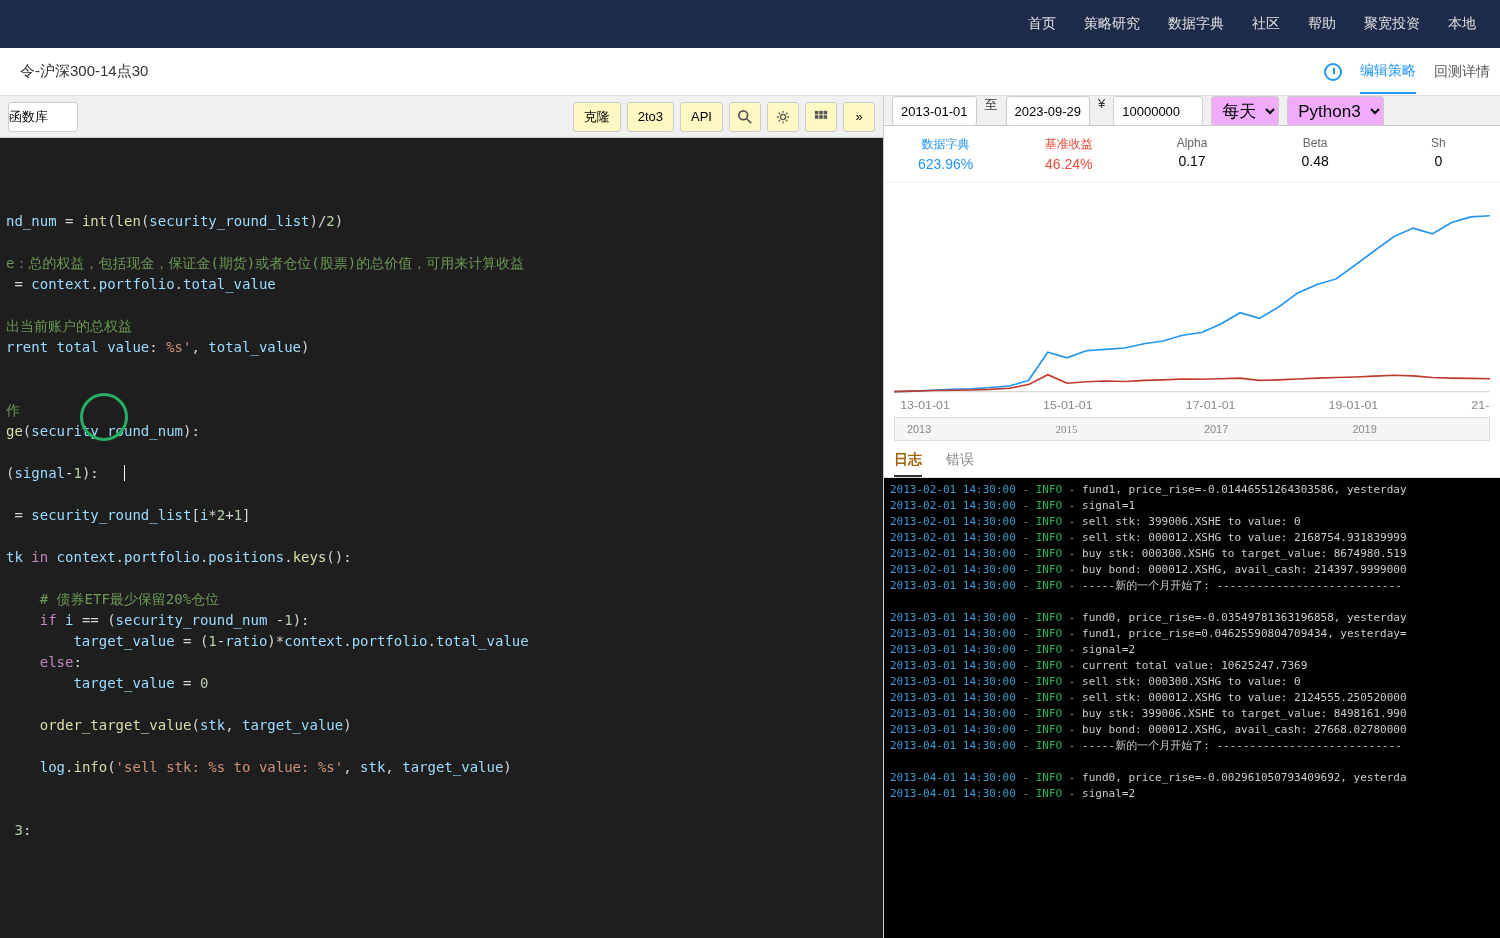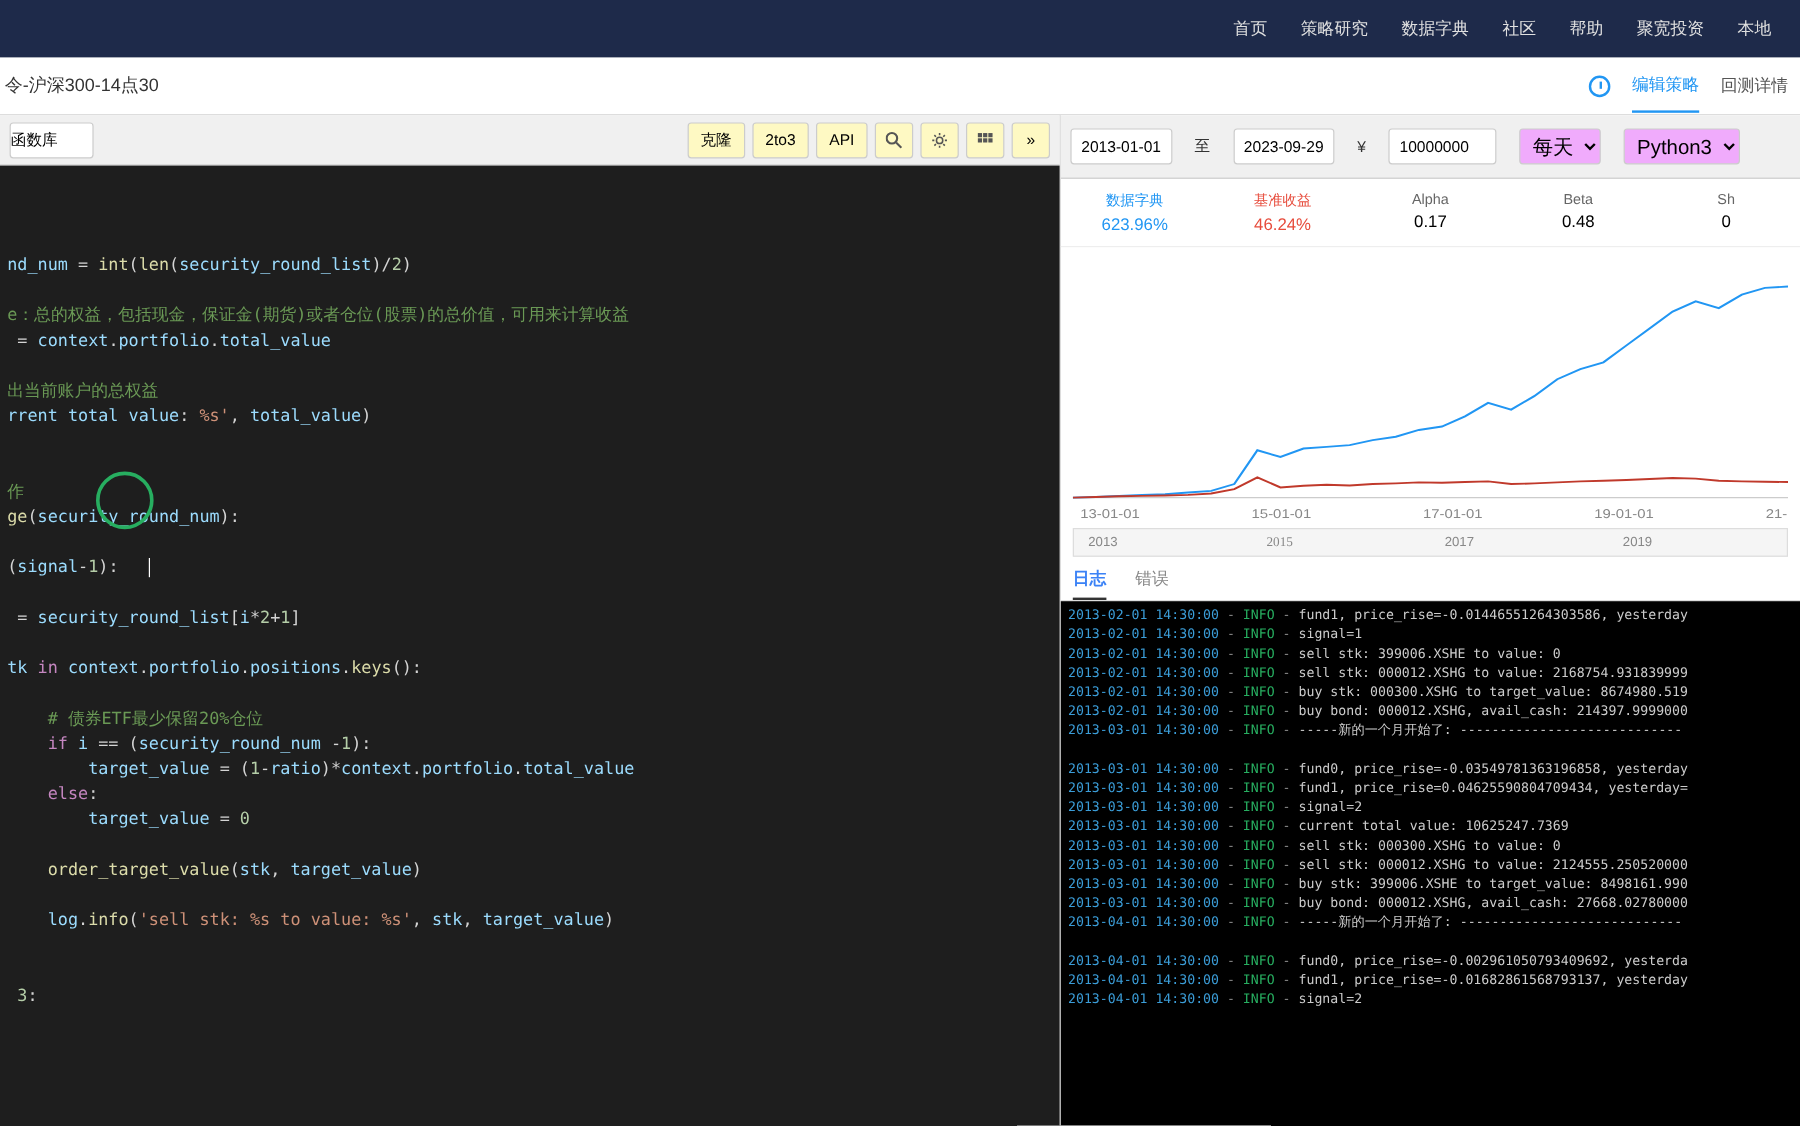--- a/index.html
+++ b/index.html
@@ -1,20 +1,20 @@
 <!DOCTYPE html>
 <html><head>
 <meta charset="utf-8">
 <style>
 * { margin: 0; padding: 0; box-sizing: border-box; }
 body { font-family: "Microsoft YaHei", Arial, sans-serif; font-size: 13px; background: #f5f5f5; overflow: hidden; width: 1500px; height: 938px; }
 .top-nav { height: 48px; background: #1e2a4a; color: #e0e0e0; display: flex; justify-content: flex-end; align-items: center; padding: 0 10px; }
 .top-nav a { color: #e0e0e0; text-decoration: none; margin: 0 14px; font-size: 14px; }
 .sub-header { height: 48px; background: #fff; display: flex; align-items: center; justify-content: space-between; padding: 0 10px 0 0; border-bottom: 1px solid #ddd; }
-.sub-header .title { font-size: 15px; color: #333; padding-left: 4px; }
+.sub-header .title { font-size: 15px; color: #333; padding-left: 20px; }
 .sub-header .actions { display: flex; align-items: center; gap: 18px; }
 .sub-header .actions span { font-size: 14px; color: #555; cursor: pointer; }
 .sub-header .actions .active { color: #2196f3; border-bottom: 2px solid #2196f3; padding-bottom: 12px; margin-bottom: -12px; }
 .clock-icon { width: 18px; height: 18px; border: 2px solid #2196f3; border-radius: 50%; position: relative; }
 .clock-icon::after { content: ''; position: absolute; top: 3px; left: 7px; width: 2px; height: 6px; background: #2196f3; }
 .main { display: flex; height: calc(938px - 96px); }
 .left-panel { width: 884px; display: flex; flex-direction: column; border-right: 1px solid #ccc; }
 .editor-toolbar { height: 42px; background: #f0f0f0; display: flex; align-items: center; justify-content: space-between; padding: 0 8px; border-bottom: 1px solid #ccc; }
 .editor-toolbar .tb-left input { width: 70px; height: 30px; border: 1px solid #ccc; border-radius: 3px; text-align: left; font-size: 13px; }
 .editor-toolbar .tb-right { display: flex; gap: 6px; align-items: center; }
@@ -23,37 +23,37 @@
 .code-editor { flex: 1; background: #1e1e1e; color: #d4d4d4; font-family: Consolas, monospace; font-size: 14px; padding: 10px 6px; overflow: hidden; line-height: 21px; white-space: pre; position: relative; }
 .green-circle { position: absolute; top: 255px; left: 80px; width: 48px; height: 48px; border: 3px solid #27ae60; border-radius: 50%; pointer-events: none; }
 .cm-kw { color: #c586c0; }
 .cm-fn { color: #dcdcaa; }
 .cm-var { color: #9cdcfe; }
 .cm-str { color: #ce9178; }
 .cm-num { color: #b5cea8; }
 .cm-op { color: #d4d4d4; }
 .cm-cmt { color: #6a9955; }
 .right-panel { flex: 1; display: flex; flex-direction: column; background: #fff; }
-.backtest-config { height: 53px; background: #f0f0f0; display: flex; align-items: center; gap: 19px; padding: 0 8px; border-bottom: 1px solid #ccc; }
+.backtest-config { height: 30px; background: #f0f0f0; display: flex; gap: 8px; padding: 0 8px; border-bottom: 1px solid #ccc; }
 .bc-input { height: 30px; border: 1px solid #ccc; border-radius: 3px; padding: 0 8px; font-size: 13px; background: #fff; display: flex; align-items: center; }
 .bc-sep { font-size: 13px; color: #333; }
 .bc-select { height: 30px; border: 1px solid #ccc; border-radius: 3px; padding: 0 6px; font-size: 17px; background: #f0abfc; }
 .metrics { display: flex; padding: 10px 0; border-bottom: 1px solid #eee; }
 .metric { flex: 1; text-align: center; }
 .metric .label { font-size: 12px; color: #666; }
 .metric .value { font-size: 14px; margin-top: 3px; }
 .metric .blue { color: #2196f3; }
 .metric .red { color: #e74c3c; }
 .chart-area { height: 230px; padding: 6px 10px 0 10px; position: relative; }
 .chart-svg { width: 100%; height: 100%; }
 .time-slider { height: 24px; background: #f5f5f5; border: 1px solid #ddd; margin: 4px 10px; position: relative; font-size: 11px; color: #888; display: flex; align-items: center; }
 .time-slider span { position: absolute; }
 .log-tabs { display: flex; border-bottom: 1px solid #ddd; padding: 6px 10px 0 10px; gap: 24px; }
 .log-tab { font-size: 14px; padding-bottom: 6px; cursor: pointer; color: #888; }
-.log-tab.active { color: #3b82f6; font-weight: bold; border-bottom: 2px solid #333; }
+.log-tab.active { color: #a16207; font-weight: bold; border-bottom: 2px solid #333; }
 .log-output { flex: 1; background: #000; color: #ccc; font-family: Consolas, monospace; font-size: 11px; padding: 4px 6px; overflow: hidden; line-height: 16px; }
 .log-line { white-space: nowrap; }
 .log-time { color: #3b9dd8; }
 .log-level { color: #27ae60; }
 .log-dash { color: #888; }
 .log-msg { color: #ccc; text-align: center; }
 </style>
 </head>
 <body>
 
@@ -188,17 +188,16 @@
         <div class="log-line"><span class="log-time">2013-03-01 14:30:00</span> <span class="log-dash">-</span> <span class="log-level">INFO</span>  <span class="log-dash">-</span> <span class="log-msg">fund1, price_rise=0.04625590804709434, yesterday=</span></div>
         <div class="log-line"><span class="log-time">2013-03-01 14:30:00</span> <span class="log-dash">-</span> <span class="log-level">INFO</span>  <span class="log-dash">-</span> <span class="log-msg">signal=2</span></div>
         <div class="log-line"><span class="log-time">2013-03-01 14:30:00</span> <span class="log-dash">-</span> <span class="log-level">INFO</span>  <span class="log-dash">-</span> <span class="log-msg">current total value: 10625247.7369</span></div>
         <div class="log-line"><span class="log-time">2013-03-01 14:30:00</span> <span class="log-dash">-</span> <span class="log-level">INFO</span>  <span class="log-dash">-</span> <span class="log-msg">sell stk: 000300.XSHG to value: 0</span></div>
         <div class="log-line"><span class="log-time">2013-03-01 14:30:00</span> <span class="log-dash">-</span> <span class="log-level">INFO</span>  <span class="log-dash">-</span> <span class="log-msg">sell stk: 000012.XSHG to value: 2124555.250520000</span></div>
         <div class="log-line"><span class="log-time">2013-03-01 14:30:00</span> <span class="log-dash">-</span> <span class="log-level">INFO</span>  <span class="log-dash">-</span> <span class="log-msg">buy stk: 399006.XSHE to target_value: 8498161.990</span></div>
         <div class="log-line"><span class="log-time">2013-03-01 14:30:00</span> <span class="log-dash">-</span> <span class="log-level">INFO</span>  <span class="log-dash">-</span> <span class="log-msg">buy bond: 000012.XSHG, avail_cash: 27668.02780000</span></div>
         <div class="log-line"><span class="log-time">2013-04-01 14:30:00</span> <span class="log-dash">-</span> <span class="log-level">INFO</span>  <span class="log-dash">-</span> <span class="log-msg">-----新的一个月开始了: ----------------------------</span></div>
         <div class="log-line">&nbsp;</div>
         <div class="log-line"><span class="log-time">2013-04-01 14:30:00</span> <span class="log-dash">-</span> <span class="log-level">INFO</span>  <span class="log-dash">-</span> <span class="log-msg">fund0, price_rise=-0.002961050793409692, yesterda</span></div>
-        <div class="log-line"><span class="log-time">2013-04-01 14:30:00</span> <span class="log-dash">-</span> <span class="log-level">INFO</span>  <span class="log-dash">-</span> <span class="log-msg">fund1, price_rise=-0.01682861568793137, yesterday</span></div>
         <div class="log-line"><span class="log-time">2013-04-01 14:30:00</span> <span class="log-dash">-</span> <span class="log-level">INFO</span>  <span class="log-dash">-</span> <span class="log-msg">signal=2</span></div>
       </div>
   </div>
 </div>
 
 </body></html>

